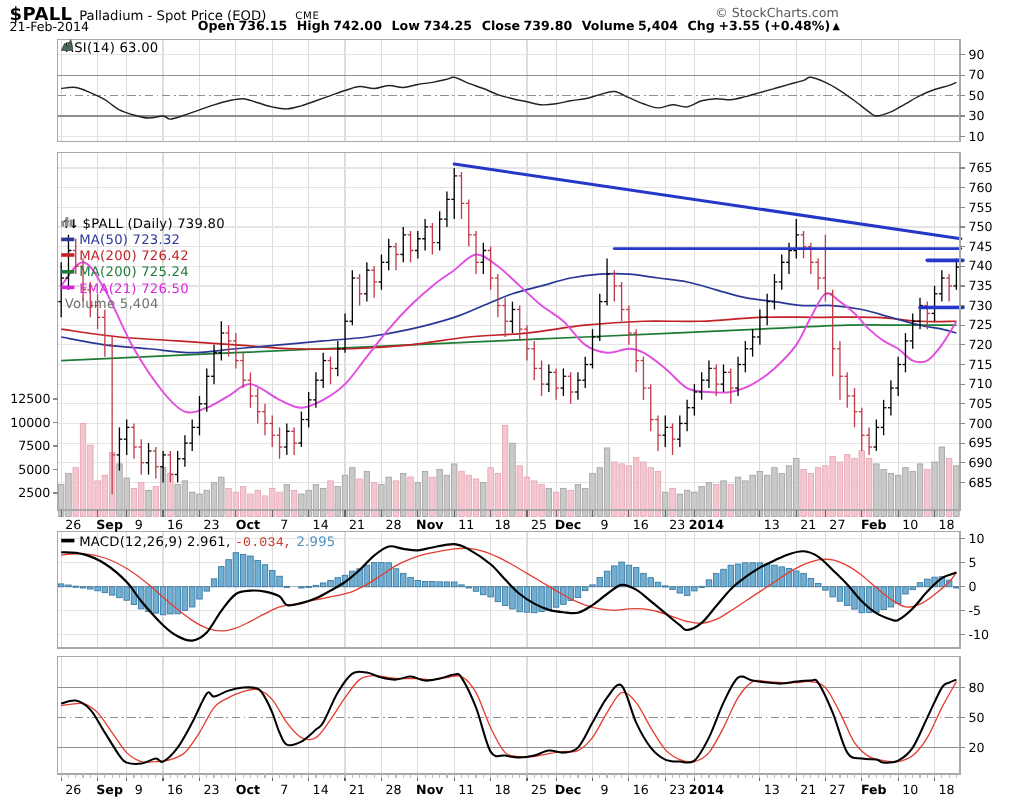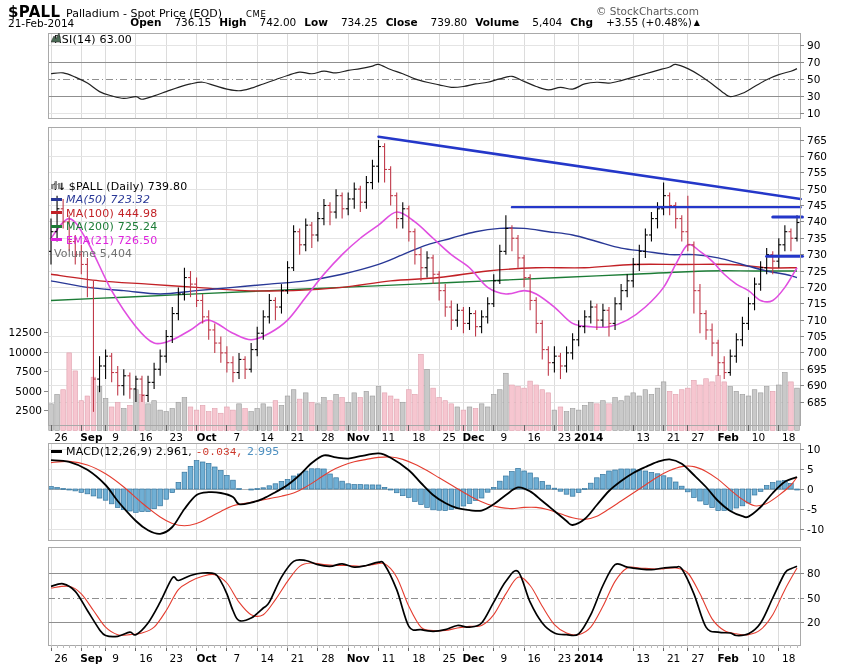--- a/index.html
+++ b/index.html
@@ -7,21 +7,21 @@
        font-family:"DejaVu Sans","Liberation Sans",sans-serif;color:#000;}
   
   #hdr{position:absolute;left:0;top:0;width:708px;height:30px;}
   .sym{position:absolute;left:8px;top:3px;font-size:15px;font-weight:bold;letter-spacing:.3px;}
   .desc{position:absolute;left:66px;top:7px;font-size:11px;}
   .exch{position:absolute;left:246px;top:9px;font-size:8.5px;letter-spacing:.6px;}
   .copyright{position:absolute;right:9px;top:5px;font-size:10.5px;color:#5a5a5a;}
   .date{position:absolute;left:8px;top:17px;font-size:10.5px;}
   .quote{position:absolute;right:8px;top:16px;font-size:10.5px;white-space:nowrap;}
   .quote .ql{font-weight:bold;margin-left:8px;}
-  .quote .qv{margin-left:13px;}
+  .quote .qv{margin-left:3px;font-weight:bold;}
   .quote .arrow{font-size:8px;vertical-align:1px;margin-left:2px;}
   
   #chart{position:absolute;left:0;top:30px;width:850px;height:638px;}
   svg{position:absolute;left:0;top:0;}
   
   .legend{position:absolute;font-size:11px;line-height:13.4px;white-space:nowrap;letter-spacing:.2px;}
   .dash{display:inline-block;width:11px;height:3px;margin:0 4px 2px 0;vertical-align:middle;background:#000;}
   .lgrow{height:13.4px;}
   #lg-rsi{left:51px;top:3px;}
   #lg-main{left:51px;top:102px;margin-top:48px;}
@@ -1107,22 +1107,22 @@
     </svg>
 
   <div class="legend" id="lg-rsi">
     <span class="icon"><svg width="10" height="10">
           <polygon points="0,9 3,3 5,6 8,0 10,9" fill="#4A6B55" stroke="#333" stroke-width="0.6"></polygon>
         </svg></span><span>RSI(14) 63.00</span>
   </div>
 
   <div class="legend" id="lg-main">
     <div class="lgrow"><span class="updown">↑↓</span><span>$PALL (Daily) 739.80</span></div>
-    <div class="lgrow"><span class="dash" id="d-ma50" style="background: rgb(41, 56, 150);"></span><span id="t-ma50" style="color: rgb(41, 56, 150); font-style: italic;">MA(50) 723.32</span></div>
-    <div class="lgrow"><span class="dash" id="d-ma100" style="background: rgb(194, 33, 38);"></span><span id="t-ma100" style="color: rgb(194, 33, 38);">MA(100) 444.98</span></div>
+    <div class="lgrow"><span class="dash" id="d-ma50" style="background: rgb(41, 56, 150);"></span><span id="t-ma50" style="color: rgb(41, 56, 150);">MA(50) 723.32</span></div>
+    <div class="lgrow"><span class="dash" id="d-ma100" style="background: rgb(194, 33, 38);"></span><span id="t-ma100" style="color: rgb(194, 33, 38);">MA(200) 726.42</span></div>
     <div class="lgrow"><span class="dash" id="d-ma200" style="background: rgb(28, 124, 54);"></span><span id="t-ma200" style="color: rgb(28, 124, 54);">MA(200) 725.24</span></div>
     <div class="lgrow"><span class="dash" id="d-ema" style="background: rgb(221, 34, 221);"></span><span id="t-ema" style="color: rgb(221, 34, 221);">EMA(21) 726.50</span></div>
     <div class="lgrow"><span class="icon"><svg width="10" height="9">
             <rect x="0" y="4" width="2.5" height="5" fill="#8a8a8a"></rect>
             <rect x="3.5" y="1" width="2.5" height="8" fill="#8a8a8a"></rect>
             <rect x="7" y="3" width="2.5" height="6" fill="#8a8a8a"></rect>
           </svg></span><span id="t-vol" style="color: rgb(112, 112, 112);">Volume 5,404</span></div>
   </div>
 
   <div class="legend" id="lg-macd">

